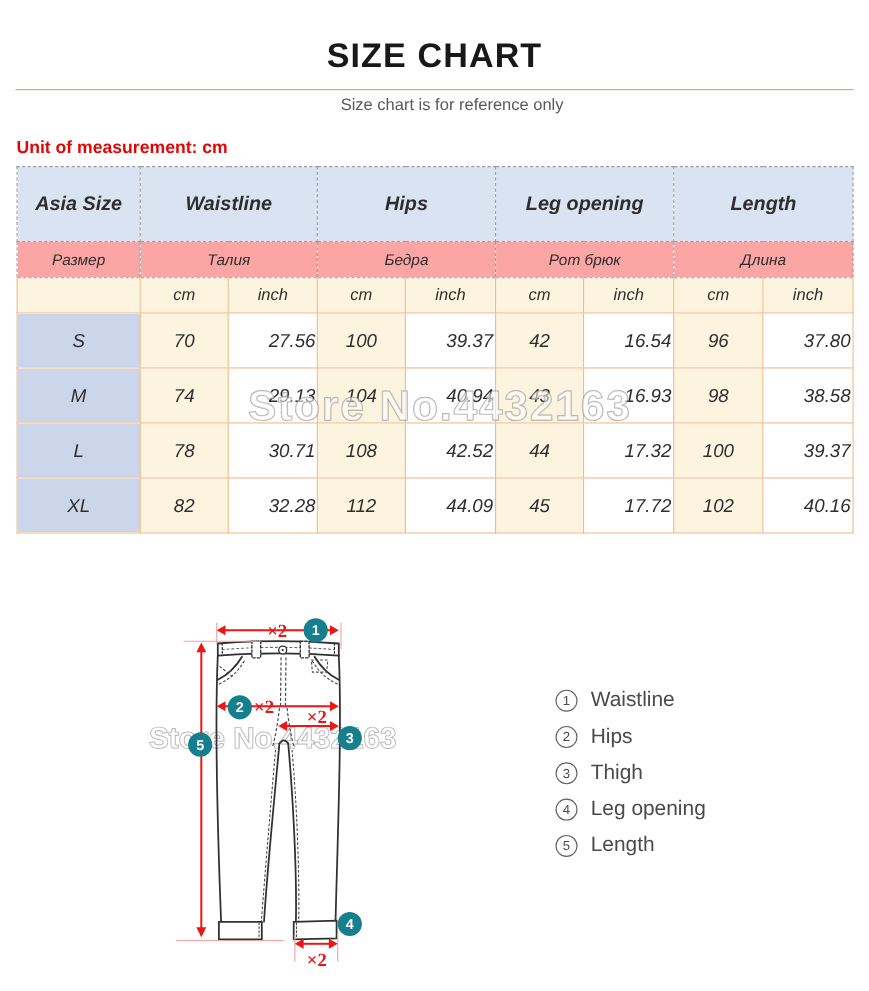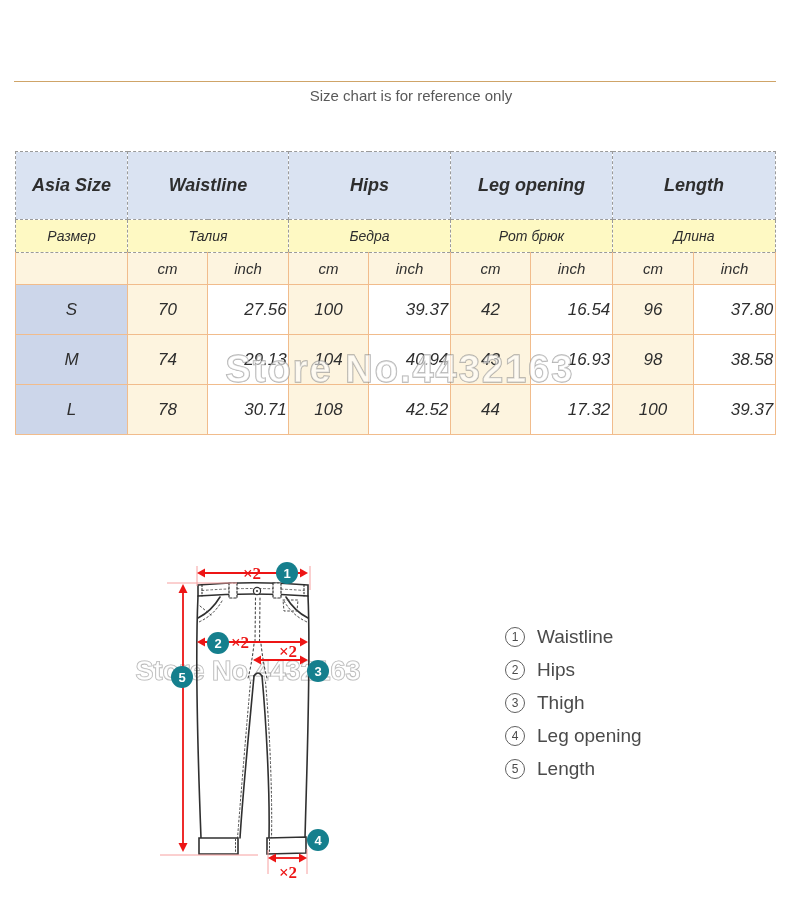--- a/index.html
+++ b/index.html
@@ -10,21 +10,21 @@
            font-size:31px; font-weight:bold; color:#181818; letter-spacing:1px; }
   .divider { position:absolute; top:81px; left:14px; width:762px; height:1px; background:#cfa468; }
   .subtitle { position:absolute; top:87px; left:16px; width:790px; text-align:center;
               font-size:15px; color:#595959; }
   .unit-note { position:absolute; top:126px; left:15px; font-size:16px; font-weight:bold; color:#e00606; }
 
   .size-table { position:absolute; top:151px; left:15px; width:760px;
                 border-collapse:collapse; table-layout:fixed;font-style:italic; }
   .size-table td { text-align:center; vertical-align:middle; color:#2e2e2e; overflow:hidden; }
   td.h1 { background:#dae3f2; border:1px dashed #9a9a9a; font-weight:bold; font-size:18px; height:65px; }
-  td.h2 { background:#fef9c3; border:1px dashed #9a9a9a; font-size:14px; height:30px; }
+  td.h2 { background:#fca5a5; border:1px dashed #9a9a9a; font-size:14px; height:30px; }
   td.u  { background:#fdf4df; border:1px solid #f1bc8c; border-top:1px dashed #9a9a9a; font-size:15px; height:29px; }
   td.sz { background:#ccd6ea; border:1px solid #f1bc8c; font-size:17px; height:47px; }
   td.cmc{ background:#fdf4df; border:1px solid #f1bc8c; font-size:17px; }
   td.inc{ background:#ffffff; border:1px solid #f1bc8c; font-size:17px;padding-left:36px; }
 
   .wm { position:absolute; pointer-events:none; }
   .wm text { font-family:"Liberation Sans", sans-serif; font-weight:bold;
              fill:rgba(255,255,255,0.55); stroke:rgba(125,125,125,0.62); paint-order:stroke; }
 
   .diagram { position:absolute; left:130px; top:545px; }
@@ -34,22 +34,24 @@
                  color:#4a4a4a; font-size:19px; }
   .circle-num { width:20px; height:20px; box-sizing:border-box; border:1.4px solid #606060;
                 border-radius:50%; display:flex; align-items:center; justify-content:center;
                 font-size:12px; margin-right:12px; color:#4a4a4a; flex:0 0 auto; }
 </style>
 </head>
 <body>
 
 <div class="page">
 
+  <div class="title">SIZE CHART</div>
   <div class="divider"></div>
   <div class="subtitle">Size chart is for reference only</div>
+  <div class="unit-note">Unit of measurement: cm</div>
 
   <table class="size-table">
     <colgroup>
       <col style="width:112px">
         <col style="width:80px">
         <col style="width:81px">
       <col style="width:80px">
         <col style="width:82px">
         <col style="width:80px">
       <col style="width:82px">
@@ -108,20 +110,31 @@
       <td class="sz">L</td>
       <td class="cmc">78</td>
       <td class="inc">30.71</td>
       <td class="cmc">108</td>
       <td class="inc">42.52</td>
       <td class="cmc">44</td>
       <td class="inc">17.32</td>
       <td class="cmc">100</td>
       <td class="inc">39.37</td>
     </tr>
+    <tr>
+      <td class="sz">XL</td>
+      <td class="cmc">82</td>
+      <td class="inc">32.28</td>
+      <td class="cmc">112</td>
+      <td class="inc">44.09</td>
+      <td class="cmc">45</td>
+      <td class="inc">17.72</td>
+      <td class="cmc">102</td>
+      <td class="inc">40.16</td>
+    </tr>
   </tbody>
     </table>
 
   <svg class="wm" style="left:175px; top:340px;" width="450" height="60" viewBox="0 0 450 60">
     <text x="225" y="42" text-anchor="middle" font-size="38" letter-spacing="2" stroke-width="1.3">Store No.4432163</text>
   </svg>
 
   <svg class="wm" style="left:135px; top:650px;" width="230" height="44" viewBox="0 0 230 44">
     <text x="113" y="30" text-anchor="middle" font-size="27" stroke-width="1.1">Store No.4432163</text>
   </svg>

